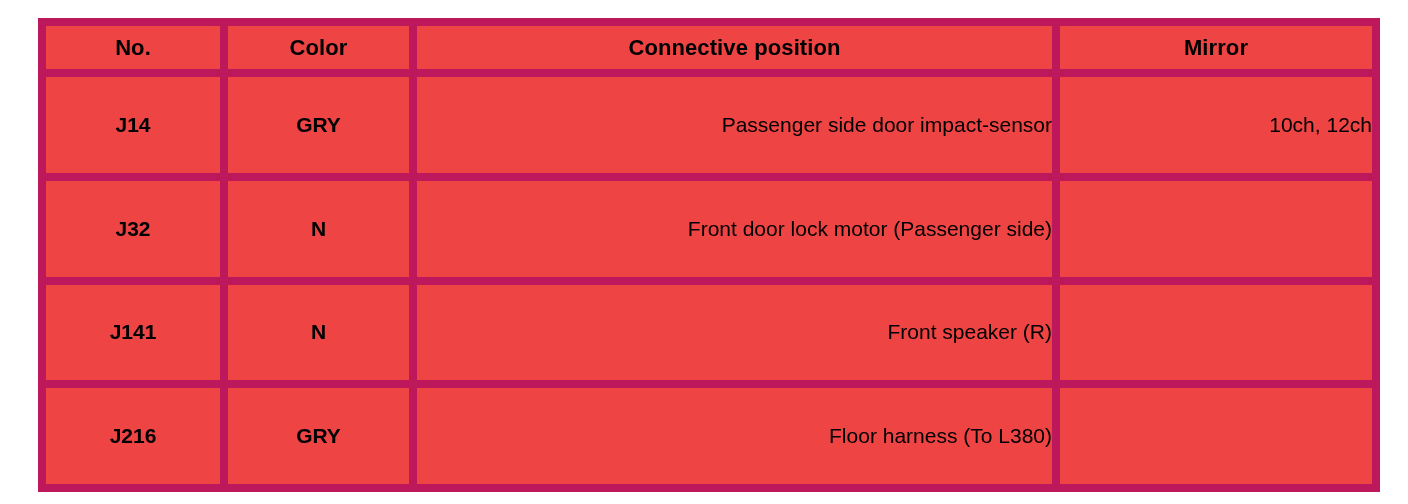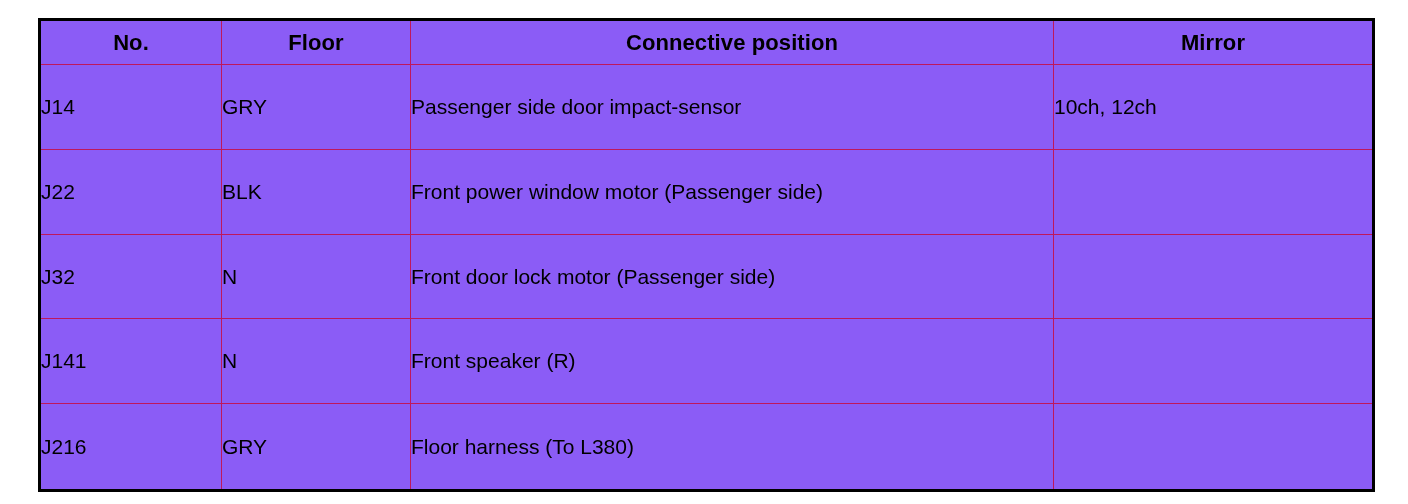--- a/index.html
+++ b/index.html
@@ -31,44 +31,45 @@
     border: 3px solid #000000;
   }
 
   table.connector-table col.col-no        { width: 182px; }
   table.connector-table col.col-color     { width: 189px; }
   table.connector-table col.col-position  { width: 643px; }
   table.connector-table col.col-remarks   { width: 320px; }
 
   table.connector-table th,
   table.connector-table td {
-    border: 1px solid #be185d;
+    border: 8px solid #be185d;
     height: 43px;
     padding: 0;
     font-size: 21px;
     line-height: 1.05;
     vertical-align: middle;
-    background: #8b5cf6;
+    background: #ef4444;
   }
 
   table.connector-table thead th {
     font-weight: bold;
     text-align: center;
     font-size: 22px;
     letter-spacing: 0.1px;
   }
 
   td.cell-no,
   td.cell-color {
-    font-weight: normal;
+    text-align: center;
+    font-weight: bold;
   }
 
   td.cell-position,
   td.cell-remarks {
-    text-align: left;
+    text-align: right;
     padding-left: 7px;
     white-space: nowrap;
   }
 
   td.cell-remarks.is-empty,
   td.cell-position.is-empty {
     padding-left: 7px;
   }
 </style>
 </head>
@@ -78,37 +79,31 @@
   <table class="connector-table">
     <colgroup>
       <col class="col-no">
       <col class="col-color">
       <col class="col-position">
       <col class="col-remarks">
     </colgroup>
     <thead>
       <tr>
         <th>No.</th>
-        <th>Floor</th>
+        <th>Color</th>
         <th>Connective position</th>
         <th>Mirror</th>
       </tr>
     </thead>
     <tbody id="table-body">
         <tr>
           <td class="cell-no">J14</td>
           <td class="cell-color">GRY</td>
           <td class="cell-position">Passenger side door impact-sensor</td>
           <td class="cell-remarks">10ch, 12ch</td>
-        </tr>
-        <tr>
-          <td class="cell-no">J22</td>
-          <td class="cell-color">BLK</td>
-          <td class="cell-position">Front power window motor (Passenger side)</td>
-          <td class="cell-remarks is-empty"></td>
         </tr>
         <tr>
           <td class="cell-no">J32</td>
           <td class="cell-color">N</td>
           <td class="cell-position">Front door lock motor (Passenger side)</td>
           <td class="cell-remarks is-empty"></td>
         </tr>
         <tr>
           <td class="cell-no">J141</td>
           <td class="cell-color">N</td>

